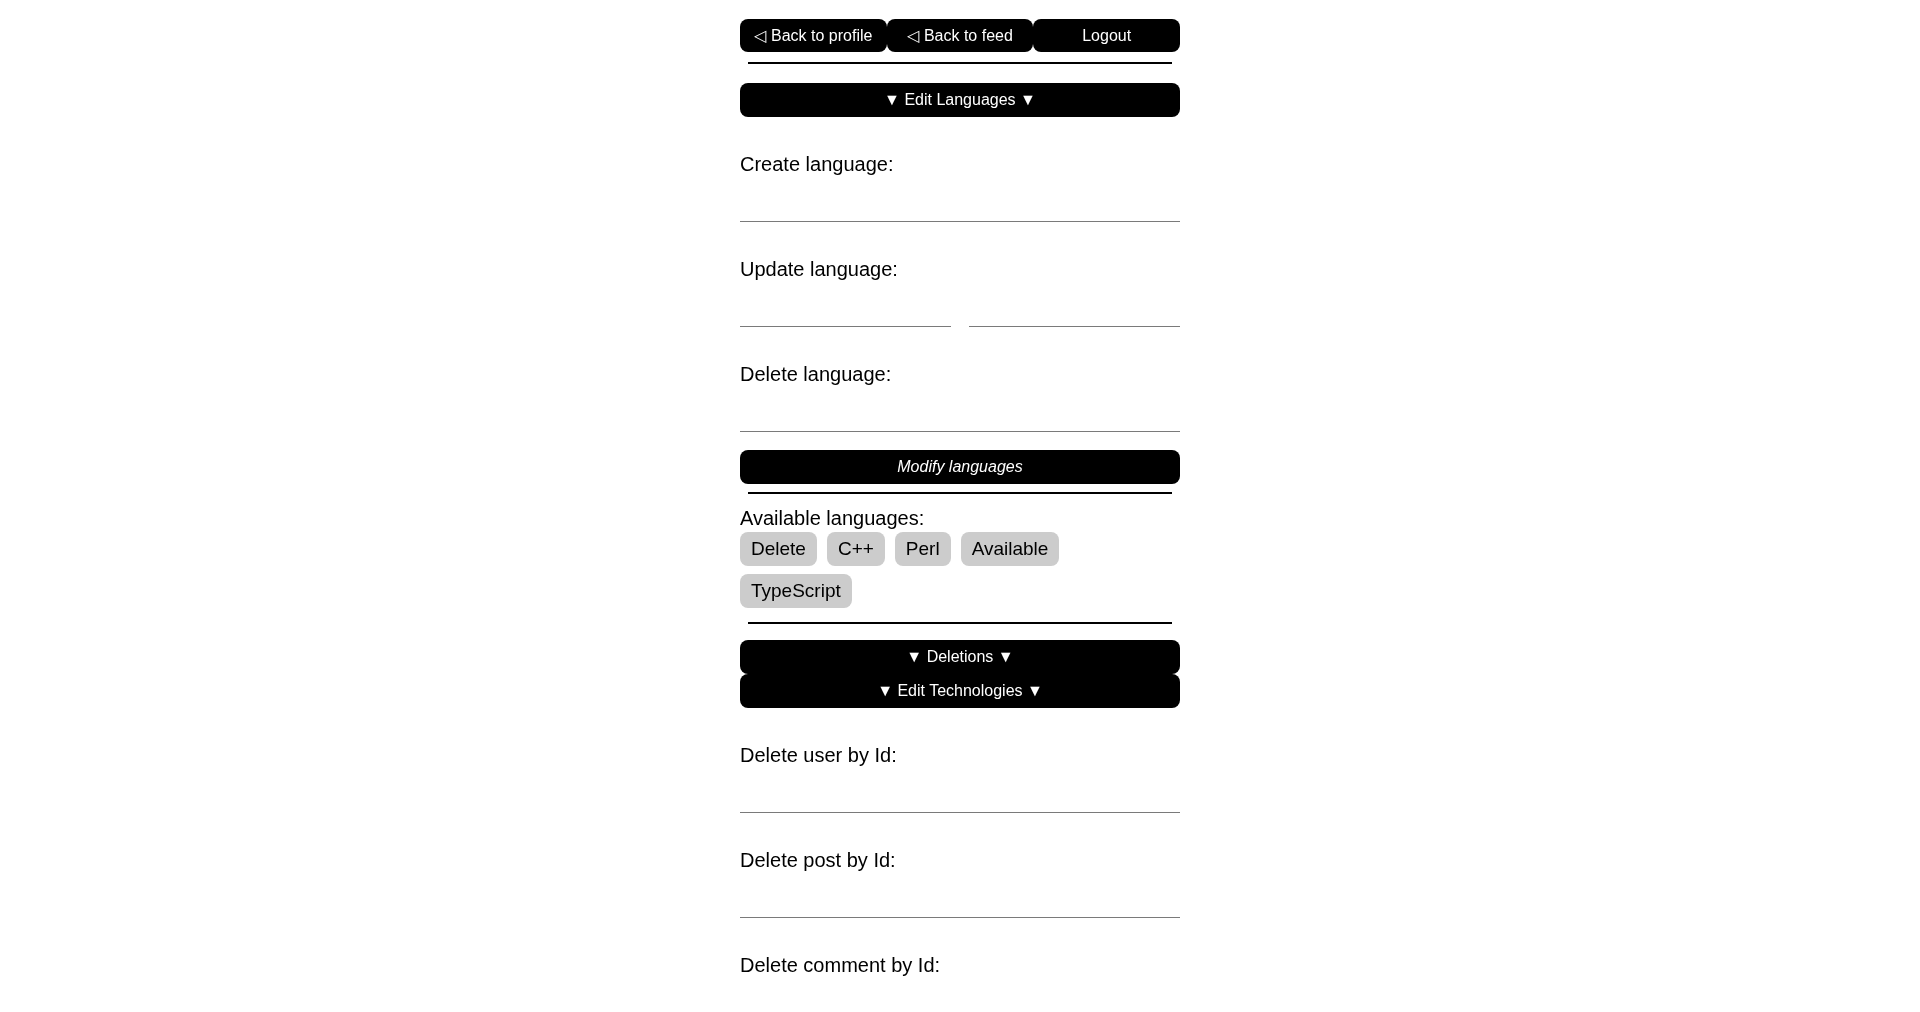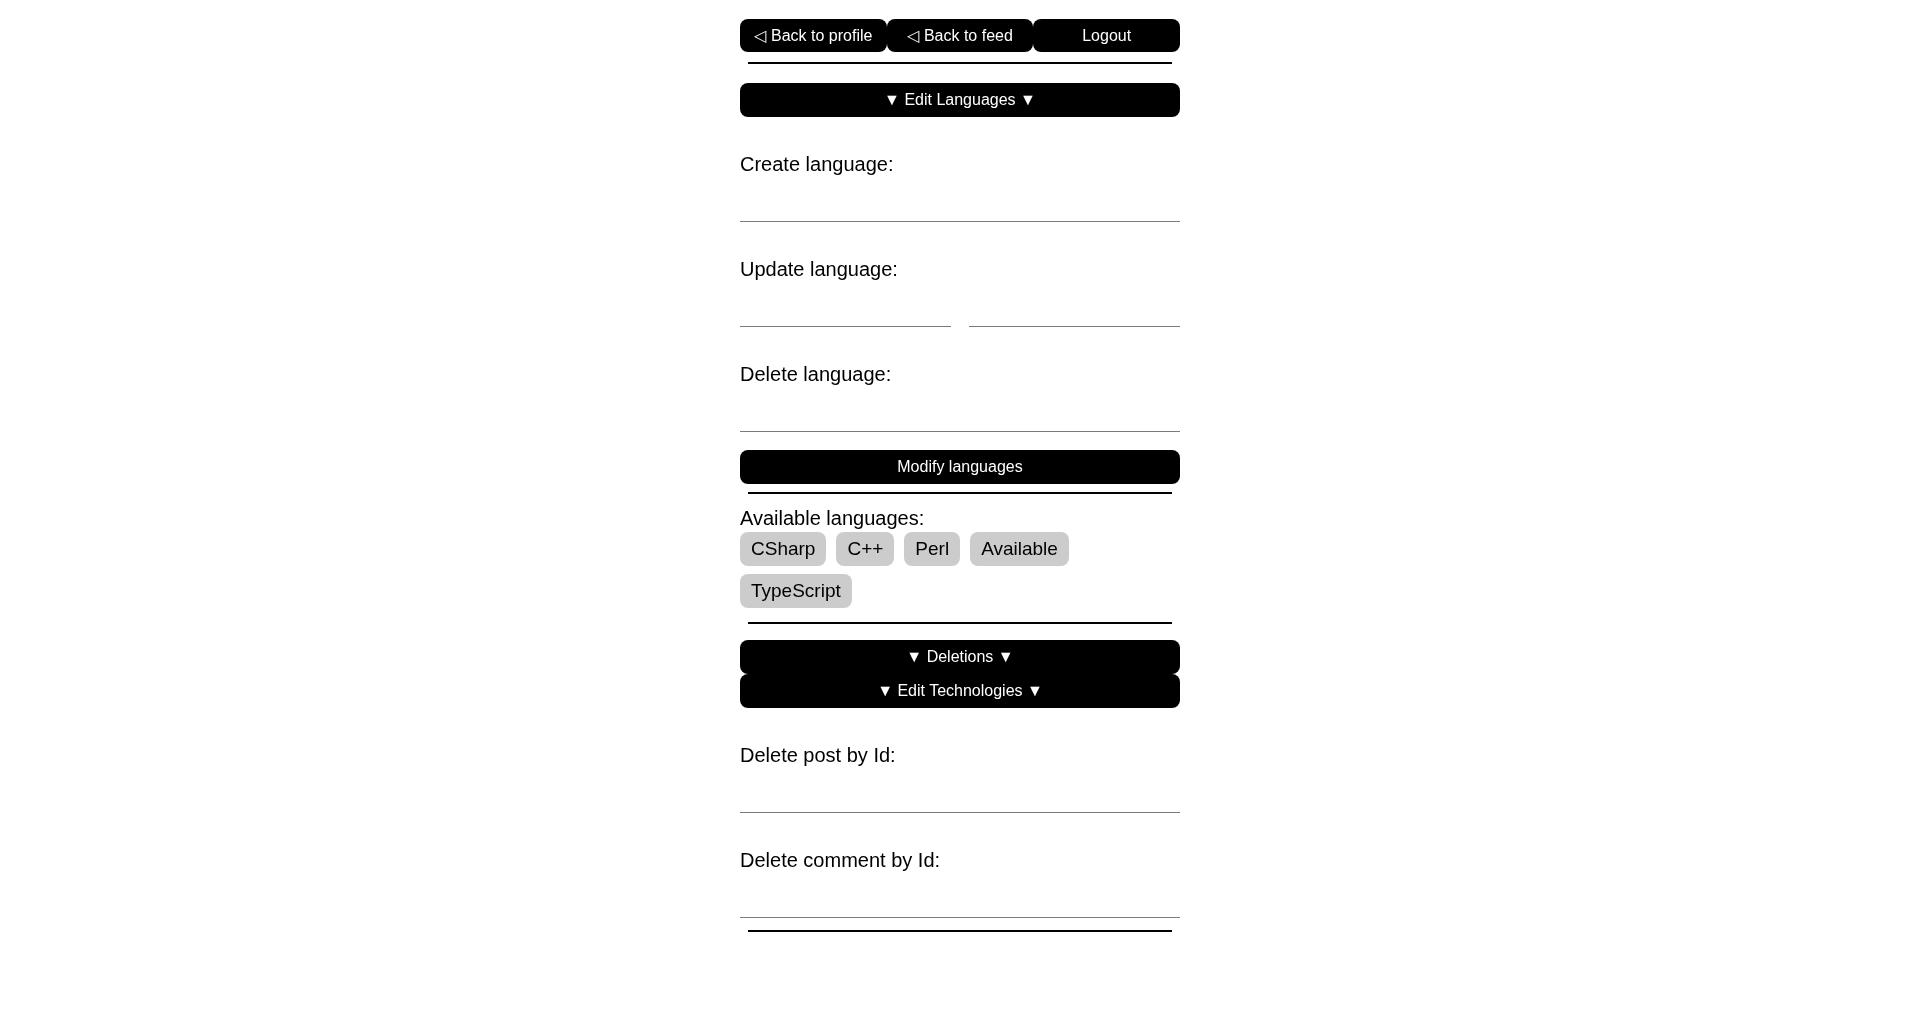--- a/index.html
+++ b/index.html
@@ -47,21 +47,21 @@
     background: #000000;
     color: #ffffff;
     border: none;
     border-radius: 8px;
     font-family: inherit;
     font-size: 16px;
     cursor: pointer;
     text-align: center;
   }
   .bar.toggle-languages { margin-top: 8px; }
-  .bar.modify { margin-top: 18px; }
+  .bar.modify { margin-top: 18px; font-style: italic; }
   .bar.toggle-tech { margin-top: 0; }
   .bar.toggle-deletions { margin-top: 7px; }
   .bar.delete-action { margin-top: 12px; }
 
   
   hr {
     border: none;
     border-top: 2px solid #000000;
     margin: 0 8px;
   }
@@ -155,33 +155,37 @@
     <label>Delete language:</label>
     <input type="text" value="" style="">
   </div>
 
   <button class="bar modify">Modify languages</button>
 
   <hr class="h2">
 
   <label class="avail-label">Available languages:</label>
   <div class="tags">
-      <span class="tag">CSharp</span>
+      <span class="tag">Delete</span>
       <span class="tag">C++</span>
       <span class="tag">Perl</span>
       <span class="tag">Available</span>
       <span class="tag">TypeScript</span>
     </div>
 
   <hr class="h3">
 
   <button class="bar toggle-deletions">▼ Deletions ▼</button>
 
   <button class="bar toggle-tech">▼ Edit Technologies ▼</button>
 
+  <div class="group">
+    <label>Delete user by Id:</label>
+    <input type="text" value="" style="">
+  </div>
 
   <div class="group">
     <label>Delete post by Id:</label>
     <input type="text" value="" style="">
   </div>
 
   <div class="group">
     <label>Delete comment by Id:</label>
     <input type="text" value="" style="">
   </div>

